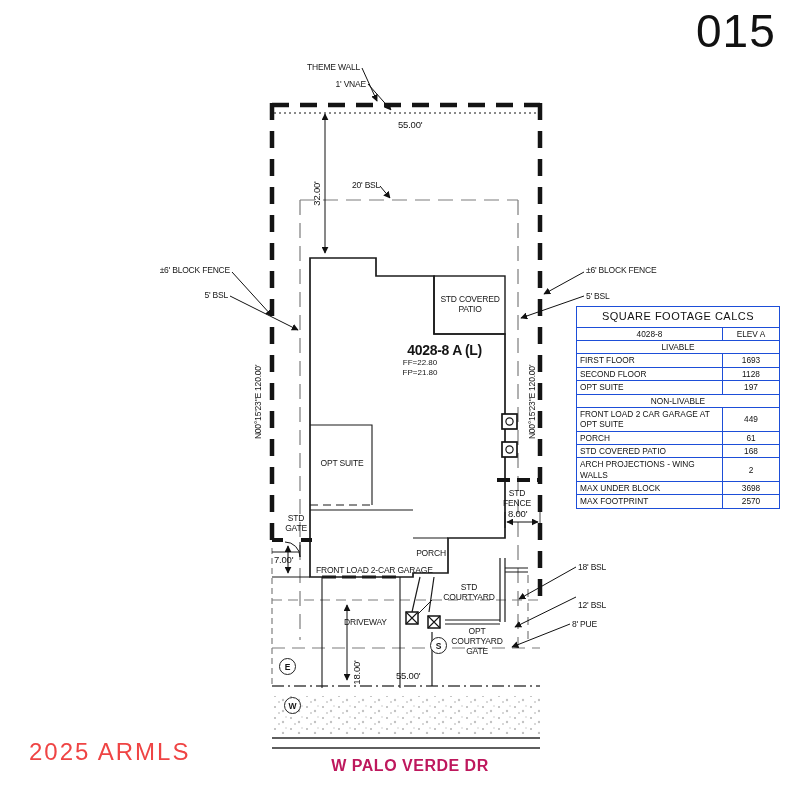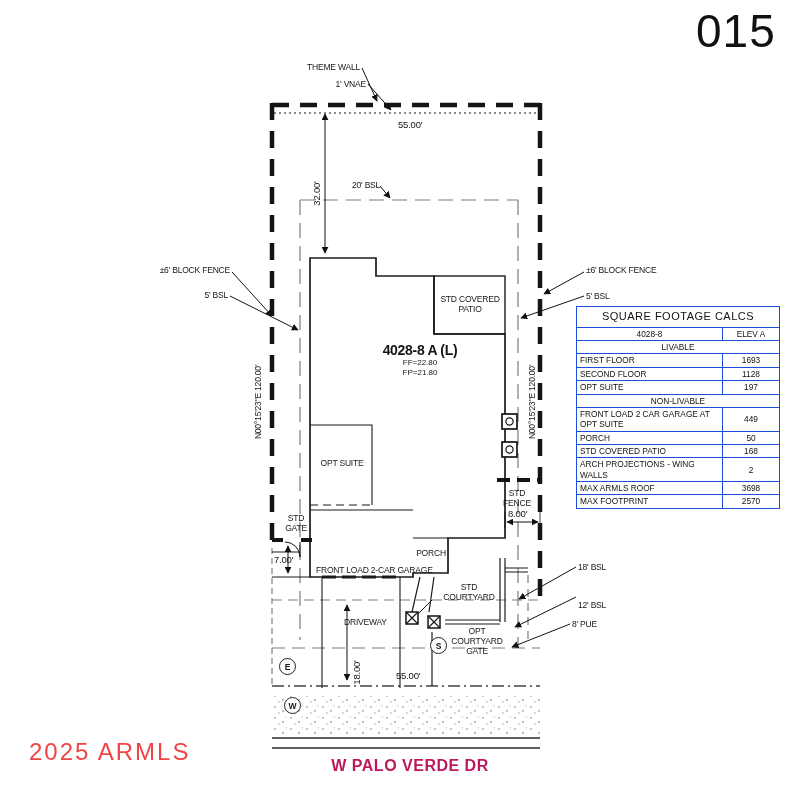--- a/index.html
+++ b/index.html
@@ -11,21 +11,21 @@
   .c{text-align:center;}
   .r{text-align:right;}
   .rot{transform:rotate(-90deg);transform-origin:center center;white-space:nowrap;}
   .dim{font-size:9.5px;}
   .sheet-num{position:absolute;z-index:2;font-size:46px;line-height:1;color:#111;
              letter-spacing:1px;}
   .watermark{position:absolute;z-index:2;font-size:24px;color:#ef4444;letter-spacing:2px;margin-left:21px;}
   .street-name{position:absolute;z-index:2;font-size:16px;font-weight:bold;color:#be185d;
                letter-spacing:0.5px;}
   .model-blk{position:absolute;z-index:2;text-align:center;}
-  .model-blk .t{font-size:14px;font-weight:600;letter-spacing:-0.3px;}
+  .model-blk .t{font-size:14px;font-weight:600;letter-spacing:-0.3px;text-align:right;}
   .model-blk .s{font-size:8px;line-height:1.2;}
   .marker{position:absolute;z-index:3;width:15px;height:15px;border:1.3px solid #222;
           border-radius:50%;background:#fff;display:flex;align-items:center;
           justify-content:center;font-size:8.5px;font-weight:bold;}
   
   .sqft{position:absolute;z-index:2;left:576px;top:306px;width:204px;
         border-collapse:collapse;font-size:8.3px;color:#111;}
   .sqft td{border:1px solid #1d4ed8;padding:1px 3px;line-height:1.25;}
   .sqft .title{font-size:11px;text-align:center;letter-spacing:0.5px;padding:3px 2px;}
   .sqft .sec{text-align:center;}
@@ -204,32 +204,32 @@
         </tr>
       <tr>
           <td class="sec" colspan="2">NON-LIVABLE</td>
         </tr>
       <tr>
           <td>FRONT LOAD 2 CAR GARAGE AT OPT SUITE</td>
           <td class="val">449</td>
         </tr>
       <tr>
           <td>PORCH</td>
-          <td class="val">50</td>
+          <td class="val">61</td>
         </tr>
       <tr>
           <td>STD COVERED PATIO</td>
           <td class="val">168</td>
         </tr>
       <tr>
           <td>ARCH PROJECTIONS - WING WALLS</td>
           <td class="val">2</td>
         </tr>
       <tr>
-          <td>MAX ARMLS ROOF</td>
+          <td>MAX UNDER BLOCK</td>
           <td class="val">3698</td>
         </tr>
       <tr>
           <td>MAX FOOTPRINT</td>
           <td class="val">2570</td>
         </tr>
     </tbody>
   </table>
 
   <div class="watermark" style="left:8px;top:738px;">2025 ARMLS</div>

